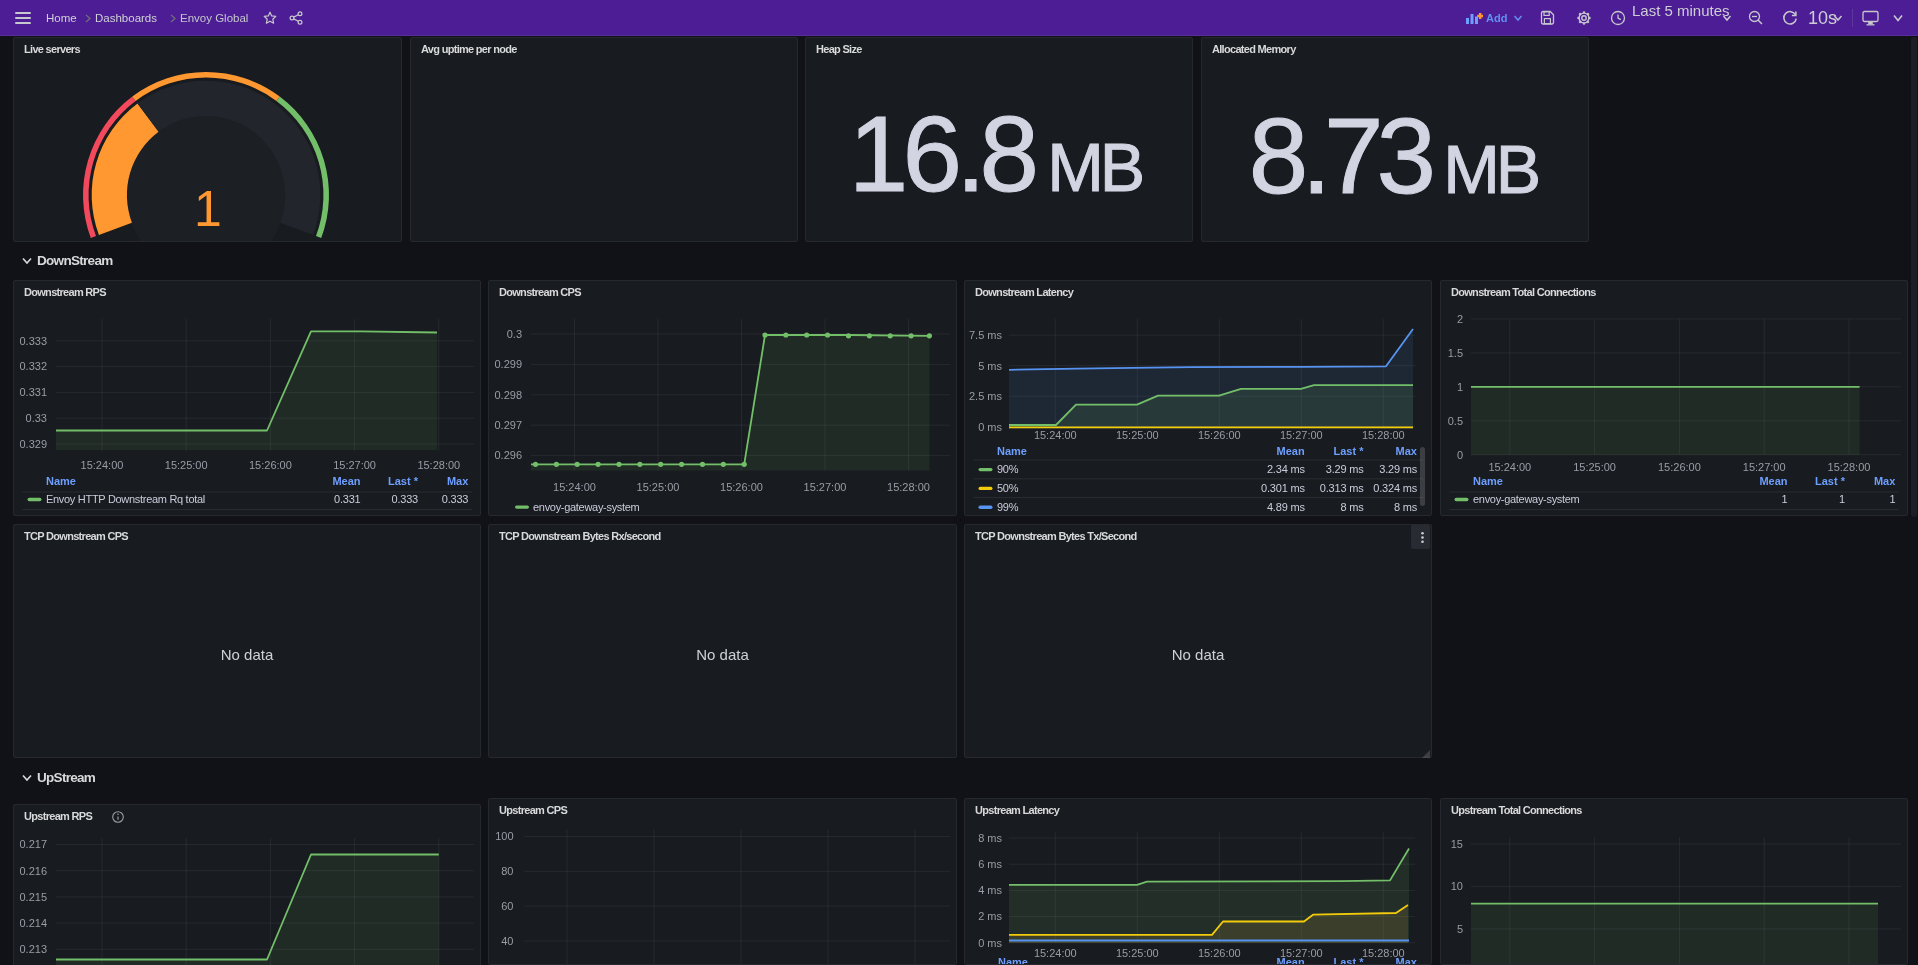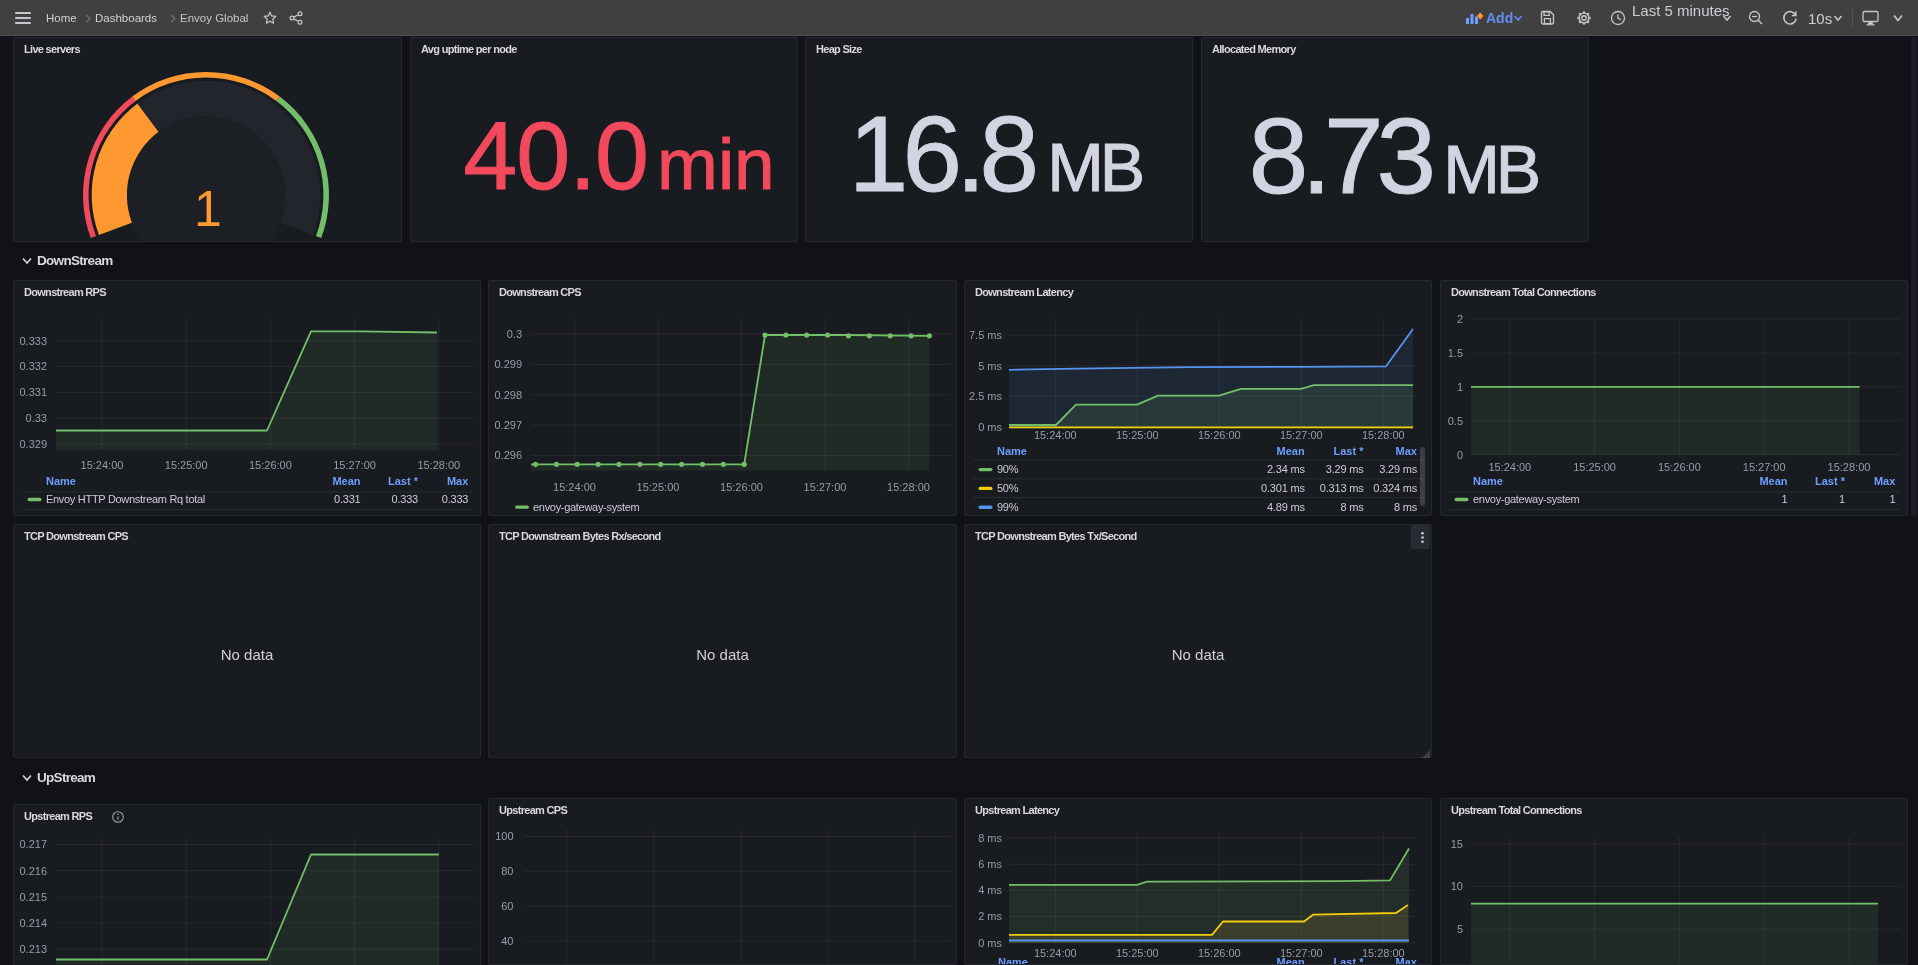--- a/index.html
+++ b/index.html
@@ -1,20 +1,20 @@
 <!DOCTYPE html>
 <html><head><meta charset="utf-8"><style>
 html,body{margin:0;padding:0;background:#111217;font-family:"Liberation Sans", sans-serif;}
 *{box-sizing:border-box}
 .panel{position:absolute;background:#181b1f;border:1px solid #25282e;border-radius:2px;}
 .ptitle{position:absolute;left:10px;top:5px;font-size:11px;font-weight:700;color:#d8d9da;letter-spacing:-0.7px;white-space:nowrap}
 .sect{position:absolute;font-size:13.5px;font-weight:700;color:#d8d9da;letter-spacing:-0.7px}
 </style></head><body>
 <div style="position:relative;width:1918px;height:965px;overflow:hidden;background:#111217">
-<div style="position:absolute;left:0;top:0;width:1918px;height:36px;background:#404040;border-bottom:1px solid rgba(204,204,220,0.09)">
+<div style="position:absolute;left:0;top:0;width:1918px;height:36px;background:#4c1d95;border-bottom:1px solid rgba(204,204,220,0.09)">
 <svg style="position:absolute;left:14px;top:10px;overflow:hidden" width="18" height="16" viewBox="0 0 18 16" xmlns="http://www.w3.org/2000/svg">
 <rect x="1" y="2" width="16" height="2" rx="1" fill="#c7c8cd"></rect>
 <rect x="1" y="7" width="16" height="2" rx="1" fill="#c7c8cd"></rect>
 <rect x="1" y="12" width="16" height="2" rx="1" fill="#c7c8cd"></rect>
 </svg>
 <div style="position:absolute;left:46px;top:0;height:36px;display:flex;align-items:center;font-size:11.5px;color:#d0d1d6;font-weight:500">Home</div>
 <svg style="position:absolute;left:84px;top:14px;overflow:hidden" width="8" height="9" viewBox="0 0 8 9" xmlns="http://www.w3.org/2000/svg">
         <path d="M2 1 L6 4.5 L2 8" stroke="#6d6f77" stroke-width="1.3" fill="none"></path>
       </svg>
 <div style="position:absolute;left:95px;top:0;height:36px;display:flex;align-items:center;font-size:11.5px;color:#d0d1d6;font-weight:400">Dashboards</div>
@@ -31,21 +31,21 @@
 <circle cx="11" cy="11.2" r="1.9" fill="none" stroke="#c7c8cd" stroke-width="1.2"></circle>
 <line x1="4.7" y1="6.1" x2="9.3" y2="3.7" stroke="#c7c8cd" stroke-width="1.2"></line>
 <line x1="4.7" y1="7.9" x2="9.3" y2="10.3" stroke="#c7c8cd" stroke-width="1.2"></line>
       </svg>
 <svg style="position:absolute;left:1466px;top:11px;overflow:hidden" width="17" height="15" viewBox="0 0 17 15" xmlns="http://www.w3.org/2000/svg">
 <rect x="0" y="7" width="3" height="6" fill="#6e9fff"></rect>
 <rect x="4.5" y="3" width="3" height="10" fill="#6e9fff"></rect>
 <rect x="9" y="5.5" width="3" height="7.5" fill="#6e9fff"></rect>
 <path d="M14.2 2 L14.2 8 M11.2 5 L17.2 5" stroke="#ff9830" stroke-width="2.4"></path>
       </svg>
-<div style="position:absolute;left:1486px;top:0;height:36px;display:flex;align-items:center;font-size:14px;font-weight:600;color:#6290f2">Add</div>
+<div style="position:absolute;left:1486px;top:0;height:36px;display:flex;align-items:center;font-size:11px;font-weight:600;color:#6290f2">Add</div>
 <svg style="position:absolute;left:1513px;top:15px;overflow:hidden" width="10" height="7" viewBox="0 0 10 7" xmlns="http://www.w3.org/2000/svg">
         <path d="M1.5 1 L5 5 L8.5 1" stroke="#6290f2" stroke-width="1.5" fill="none"></path>
       </svg>
 <svg style="position:absolute;left:1540px;top:10px;overflow:hidden" width="15" height="15" viewBox="0 0 15 15" xmlns="http://www.w3.org/2000/svg">
 <path d="M1.5 3 a1.5 1.5 0 0 1 1.5 -1.5 h7.2 l3.3 3.3 v7.7 a1.5 1.5 0 0 1 -1.5 1.5 h-9 a1.5 1.5 0 0 1 -1.5 -1.5 Z" fill="none" stroke="#c7c8cd" stroke-width="1.3"></path>
 <rect x="4" y="1.8" width="5.2" height="3.6" fill="none" stroke="#c7c8cd" stroke-width="1.2"></rect>
 <rect x="4.4" y="8.6" width="6" height="5" fill="none" stroke="#c7c8cd" stroke-width="1.2"></rect>
       </svg>
 <svg style="position:absolute;left:1576px;top:10px;overflow:hidden" width="16" height="16" viewBox="0 0 16 16" xmlns="http://www.w3.org/2000/svg">
 <g stroke="#c7c8cd" stroke-width="1.4" fill="none">
@@ -71,21 +71,21 @@
       </svg>
 <svg style="position:absolute;left:1748px;top:10px;overflow:hidden" width="16" height="16" viewBox="0 0 16 16" xmlns="http://www.w3.org/2000/svg">
 <circle cx="6.5" cy="6.5" r="5" fill="none" stroke="#c7c8cd" stroke-width="1.3"></circle>
 <line x1="4" y1="6.5" x2="9" y2="6.5" stroke="#c7c8cd" stroke-width="1.3"></line>
 <line x1="10.2" y1="10.2" x2="14" y2="14" stroke="#c7c8cd" stroke-width="1.5"></line>
       </svg>
 <svg style="position:absolute;left:1782px;top:10px;overflow:hidden" width="16" height="16" viewBox="0 0 16 16" xmlns="http://www.w3.org/2000/svg">
 <path d="M13.6 5 A6.2 6.2 0 1 0 14.2 8.6" fill="none" stroke="#c7c8cd" stroke-width="1.5"></path>
 <path d="M13.9 1.6 L13.9 5.6 L9.9 5.6" fill="none" stroke="#c7c8cd" stroke-width="1.5"></path>
       </svg>
-<div style="position:absolute;left:1808px;top:0;height:36px;display:flex;align-items:center;font-size:15px;font-weight:500;color:#cdced4">10s</div>
+<div style="position:absolute;left:1808px;top:0;height:36px;display:flex;align-items:center;font-size:18px;font-weight:500;color:#cdced4">10s</div>
 <svg style="position:absolute;left:1833px;top:15px;overflow:hidden" width="10" height="7" viewBox="0 0 10 7" xmlns="http://www.w3.org/2000/svg">
         <path d="M1.5 1 L5 5 L8.5 1" stroke="#c7c8cd" stroke-width="1.5" fill="none"></path>
       </svg>
 <div style="position:absolute;left:1852px;top:9px;width:1px;height:18px;background:rgba(204,204,220,0.15)"></div>
 <svg style="position:absolute;left:1862px;top:10px;overflow:hidden" width="17" height="16" viewBox="0 0 17 16" xmlns="http://www.w3.org/2000/svg">
 <rect x="1" y="1.5" width="15" height="10" rx="1.5" fill="none" stroke="#c7c8cd" stroke-width="1.3"></rect>
 <rect x="6.2" y="11.5" width="4.6" height="2.6" fill="#c7c8cd"></rect>
 <line x1="4.5" y1="14.8" x2="12.5" y2="14.8" stroke="#c7c8cd" stroke-width="1.3"></line>
       </svg>
 <svg style="position:absolute;left:1892px;top:14px;overflow:hidden" width="12" height="9" viewBox="0 0 12 9" xmlns="http://www.w3.org/2000/svg">
@@ -99,24 +99,20 @@
 <path d="M84.9,197.0 A114.3,114.3 0 0 1 123.5,65.5 L144.6,93.7 A79.1,79.1 0 0 0 117.9,184.7 Z" fill="#ff9830"></path>
 <path d="M123.5,65.5 A114.3,114.3 0 0 1 299.1,197.0 L266.1,184.7 A79.1,79.1 0 0 0 144.6,93.7 Z" fill="#22252b"></path>
 <path d="M76.8,200.1 A123,123 0 0 1 118.3,58.6 L121.6,63.0 A117.4,117.4 0 0 0 82.0,198.1 Z" fill="#f2495c"></path>
 <path d="M118.3,58.6 A123,123 0 0 1 265.7,58.6 L262.4,63.0 A117.4,117.4 0 0 0 121.6,63.0 Z" fill="#ff9830"></path>
 <path d="M265.7,58.6 A123,123 0 0 1 307.2,200.1 L302.0,198.1 A117.4,117.4 0 0 0 262.4,63.0 Z" fill="#73bf69"></path>
 <text x="194" y="187.6" font-family="&quot;Liberation Sans&quot;, sans-serif" font-size="50" fill="#ff9830" text-anchor="middle" font-weight="400">1</text>
 </svg>
 </div>
 <div class="panel" style="left:410px;top:37px;width:388px;height:205px">
 <div class="ptitle">Avg uptime per node</div>
-<div style="position:absolute;left:calc(50% + 15px);transform:translateX(-50%);top:69.4px;display:flex;align-items:baseline;white-space:nowrap;-webkit-text-stroke:1px #f2495c">
-<span style="font-size:97px;font-weight:400;color:#f2495c;line-height:1;letter-spacing:-1px">40.0</span>
-<span style="font-size:73px;font-weight:400;color:#f2495c;line-height:1;margin-left:9px;letter-spacing:0px">min</span>
-</div>
 </div>
 <div class="panel" style="left:805px;top:37px;width:388px;height:205px">
 <div class="ptitle">Heap Size</div>
 <div style="position:absolute;left:calc(50% + -4px);transform:translateX(-50%);top:63.4px;display:flex;align-items:baseline;white-space:nowrap;-webkit-text-stroke:1px #d3d4e2">
 <span style="font-size:107px;font-weight:400;color:#d3d4e2;line-height:1;letter-spacing:-6px">16.8</span>
 <span style="font-size:68px;font-weight:400;color:#d3d4e2;line-height:1;margin-left:14px;letter-spacing:-4px">MB</span>
 </div>
 </div>
 <div class="panel" style="left:1201px;top:37px;width:388px;height:205px">
 <div class="ptitle">Allocated Memory</div>

